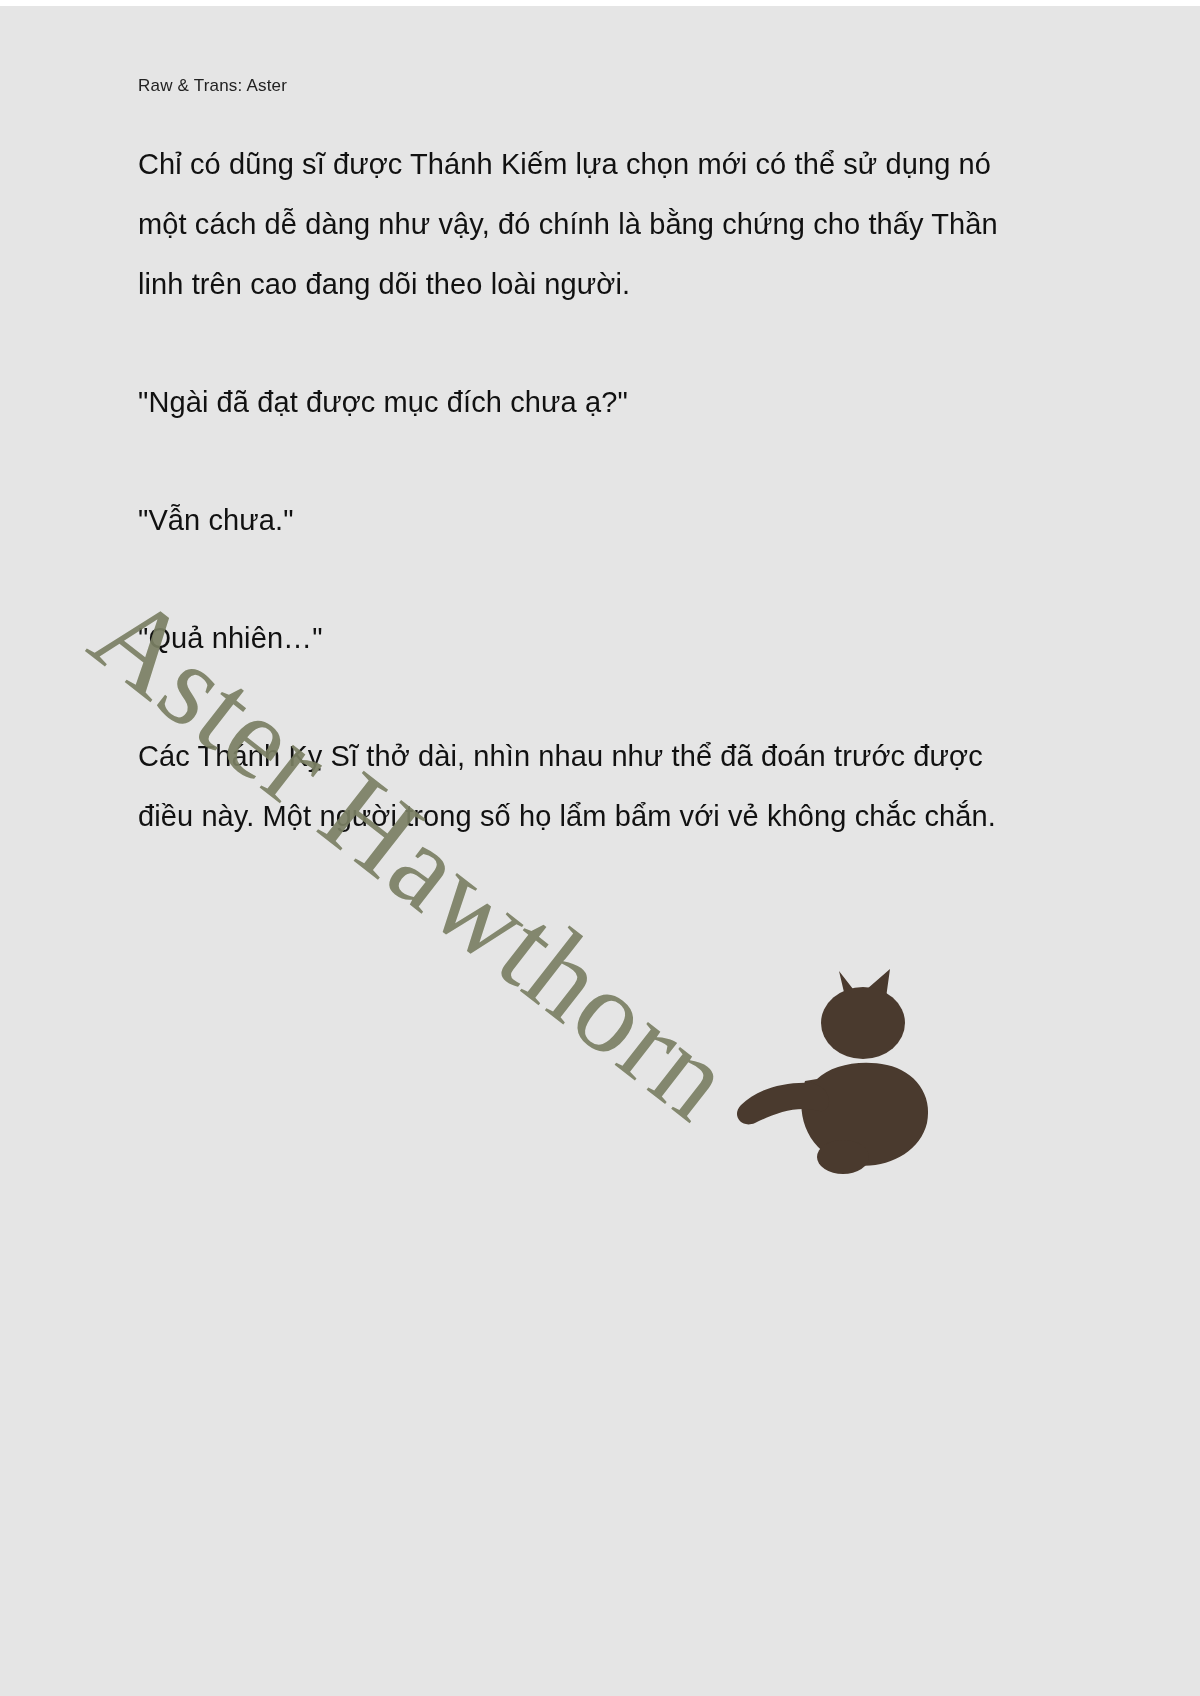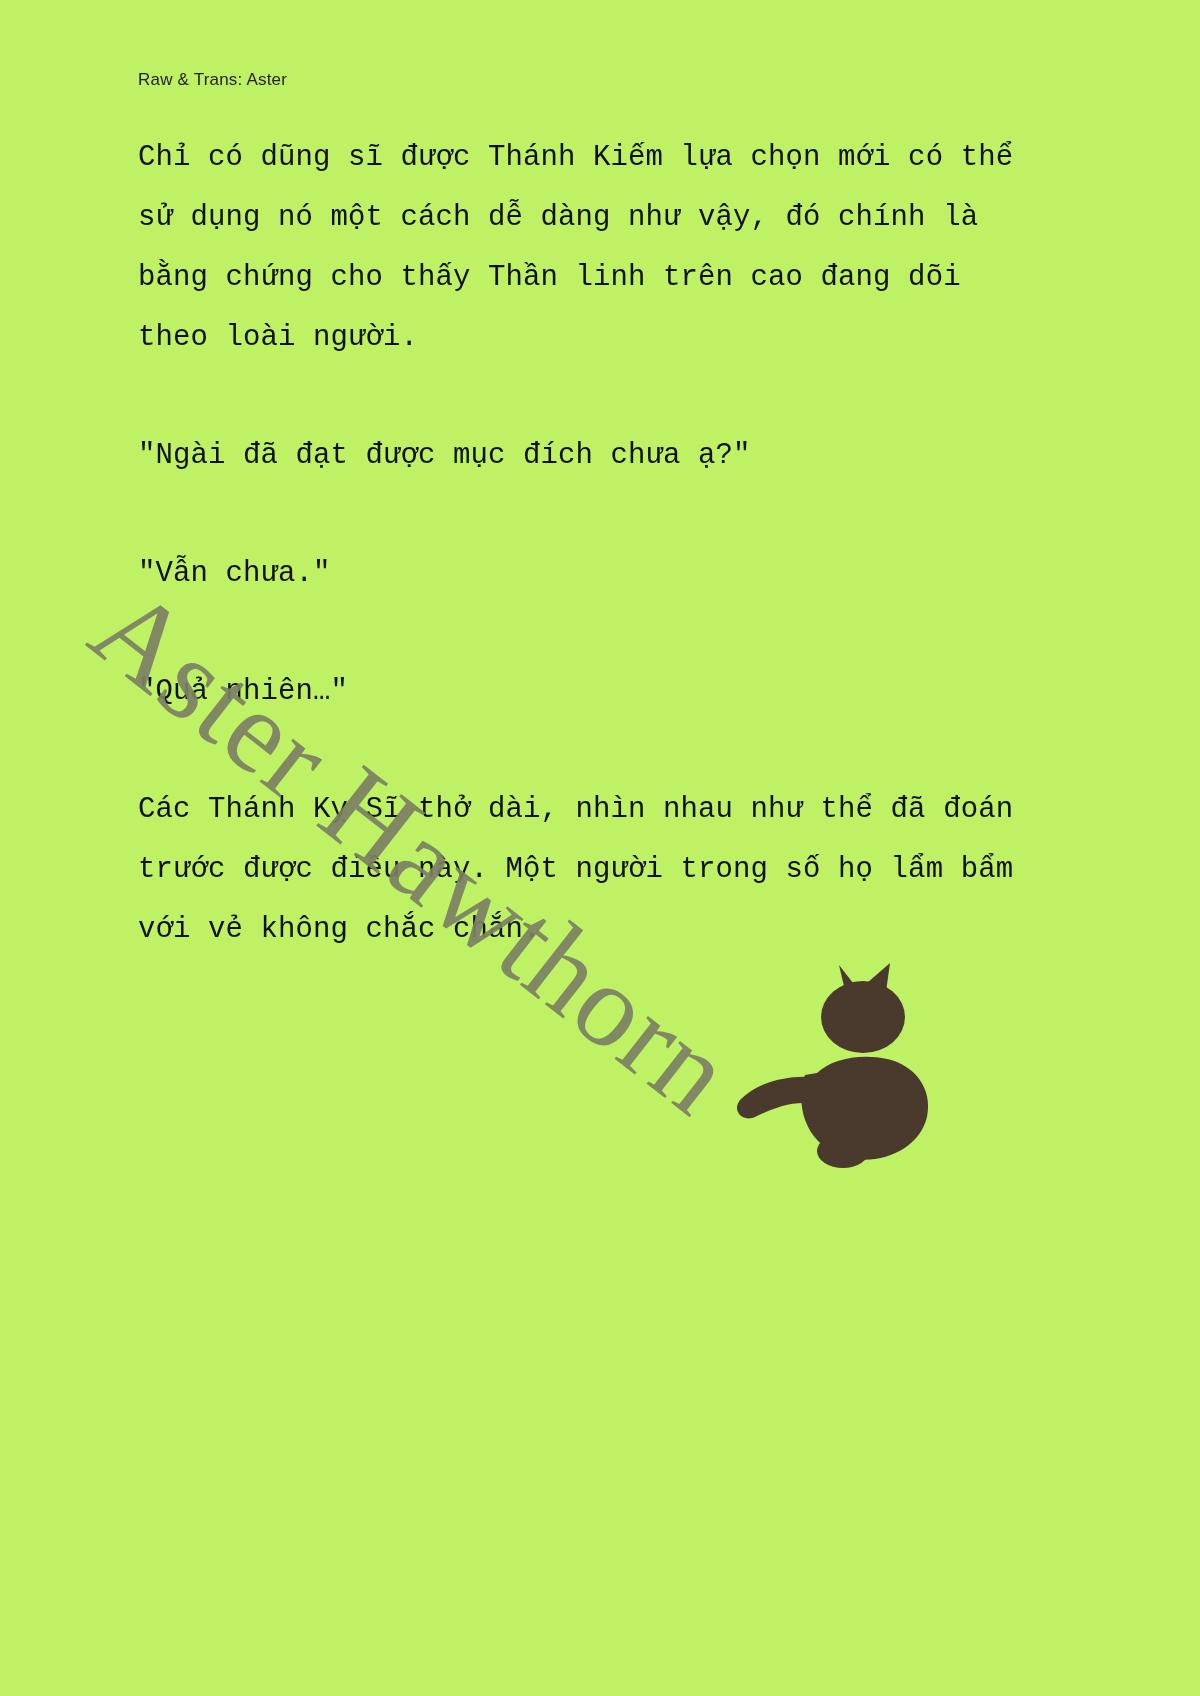--- a/index.html
+++ b/index.html
@@ -12,21 +12,22 @@
     height: 1696px;
     position: relative;
     overflow: hidden;
     font-family: "Liberation Serif", serif;
     color: #1a1a1a;
   }
 
   .page {
     position: absolute;
     inset: 0;
-    background: #bef264;
+    background: #e5e5e5;
+    margin-top: 6px;
   }
 
   .credit-line {
     position: absolute;
     left: 138px;
     top: 70px;
     font-family: "Liberation Sans", sans-serif;
     font-size: 17px;
     color: #222222;
     letter-spacing: 0.2px;
@@ -34,21 +35,21 @@
   }
 
   .content {
     position: absolute;
     left: 138px;
     top: 128px;
     width: 900px;
   }
 
   .para {
-    font-family: Liberation Mono, monospace;
+    font-family: Liberation Sans, sans-serif;
     font-size: 29px;
     line-height: 60px;
     color: #111111;
     margin: 0 0 58px 0;
     text-align: left;
     letter-spacing: 0.1px;
   }
 
   .para.tight {
     margin-bottom: 56px;

